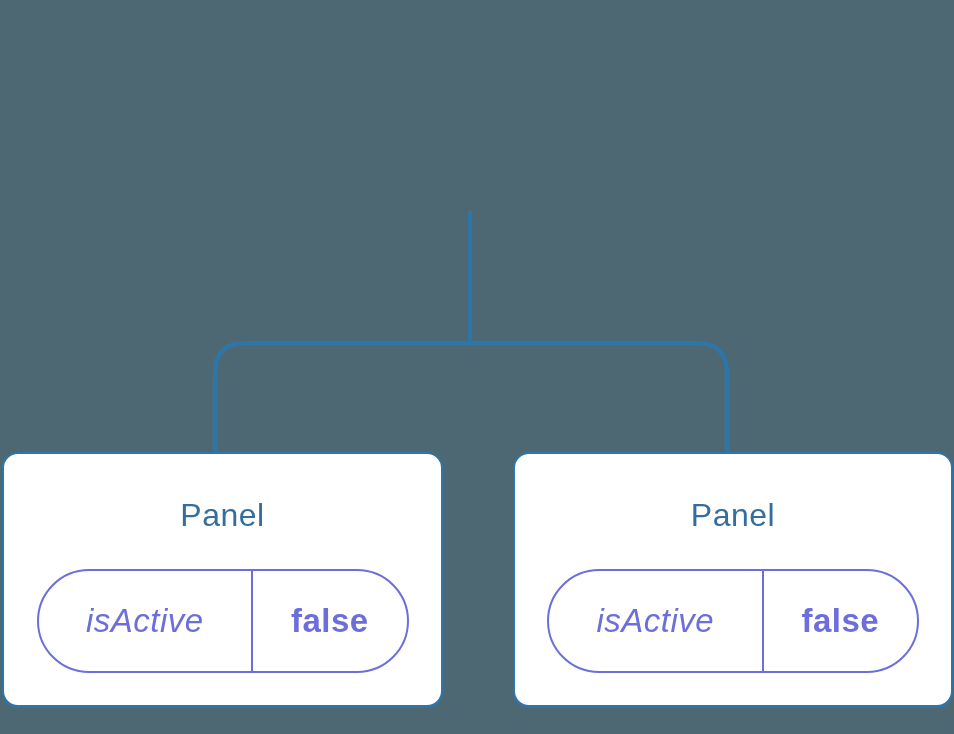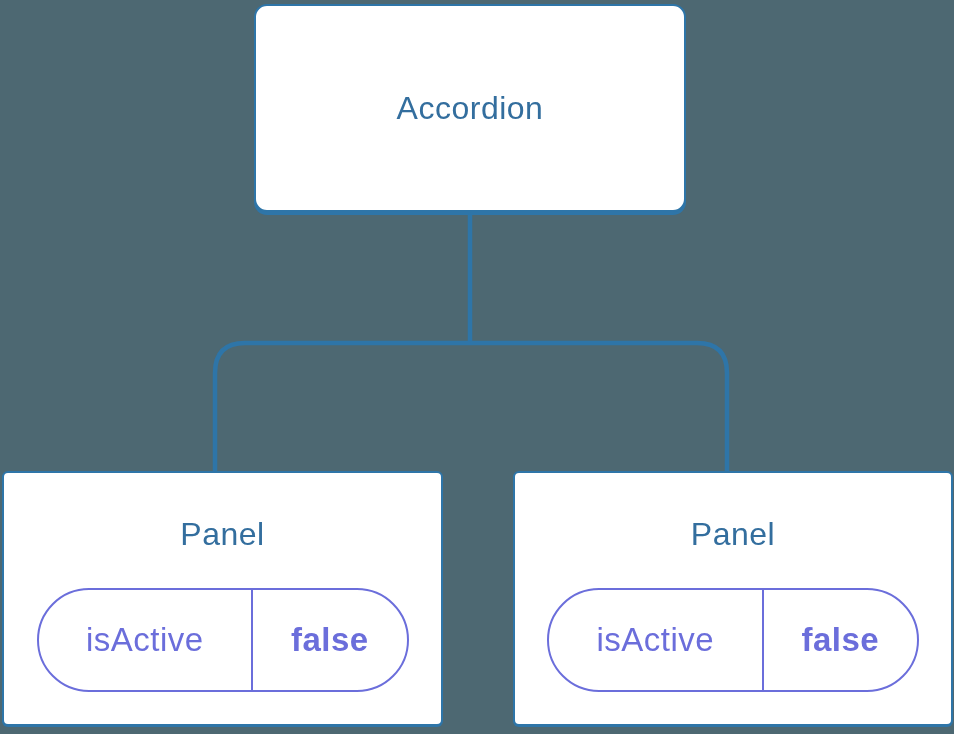--- a/index.html
+++ b/index.html
@@ -38,23 +38,23 @@
     align-items: center;
   }
   .root-card {
     left: 254px; top: 4px;
     width: 432px; height: 208px;
     border-radius: 13px;
     justify-content: center;
     box-shadow: 0 3px 0 var(--card-border);
   }
   .child-card {
-    top: 471px;
+    top: 452px;
     width: 441px; height: 255px;
-    border-radius: 6px;
+    border-radius: 16px;
     padding-top: 41px;
     box-shadow: 0 1px 0 var(--card-border);
   }
   .child-card.left  { left: 2px; }
   .child-card.right { left: 513px; width: 440px; }
   .node-title {
     font-size: 32px;
     font-weight: 500;
     letter-spacing: 0.5px;
     color: var(--title-text);
@@ -75,36 +75,34 @@
     display: flex;
     align-items: center;
     justify-content: center;
     font-size: 33px;
     color: var(--state-accent);
     letter-spacing: 0.5px;
   }
   .state-key {
     flex: 0 0 58.3%;
     border-right: 2px solid var(--state-accent);
+    font-style: italic;
   }
   .state-value { flex: 1 1 auto; font-weight: bold; }
 </style>
 </head>
 <body>
 
 <div class="stage">
 
   <svg class="connectors" viewBox="0 0 954 734" fill="none" xmlns="http://www.w3.org/2000/svg">
     <path d="M470 211 L470 343" stroke="currentColor" stroke-width="4.5"></path>
     <path d="M215 471 L215 373 Q215 343 245 343 L697 343 Q727 343 727 373 L727 471" stroke="currentColor" stroke-width="4.5"></path>
   </svg>
 
-  <div class="node-card root-card">
-    <div class="node-title">Accordion</div>
-  </div>
 
   <div class="node-card child-card left">
     <div class="node-title">Panel</div>
     <div class="state-pill">
       <div class="state-cell state-key">isActive</div>
       <div class="state-cell state-value">false</div>
     </div>
   </div>
 
   <div class="node-card child-card right">

